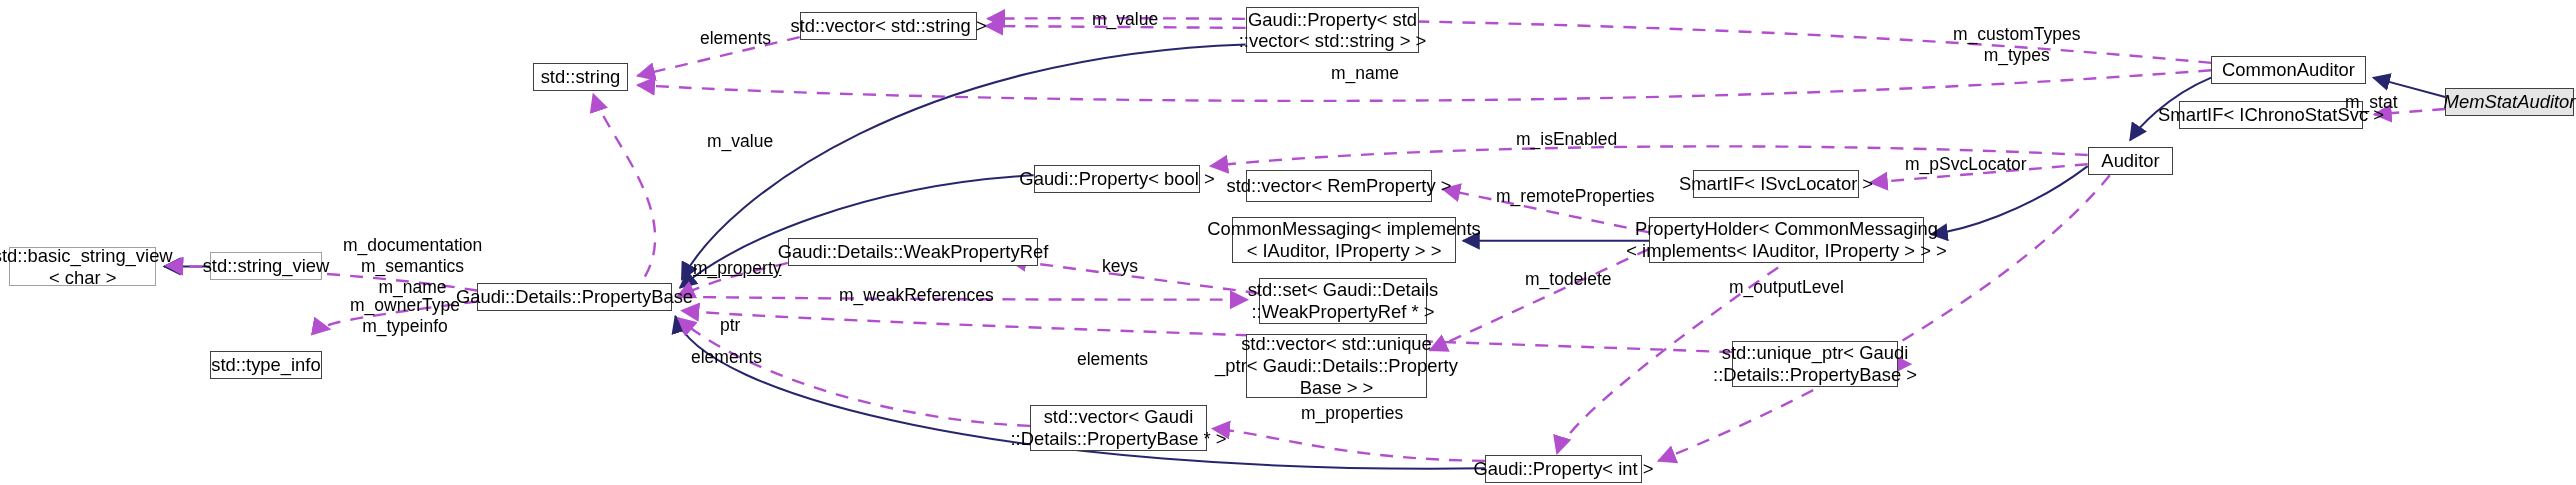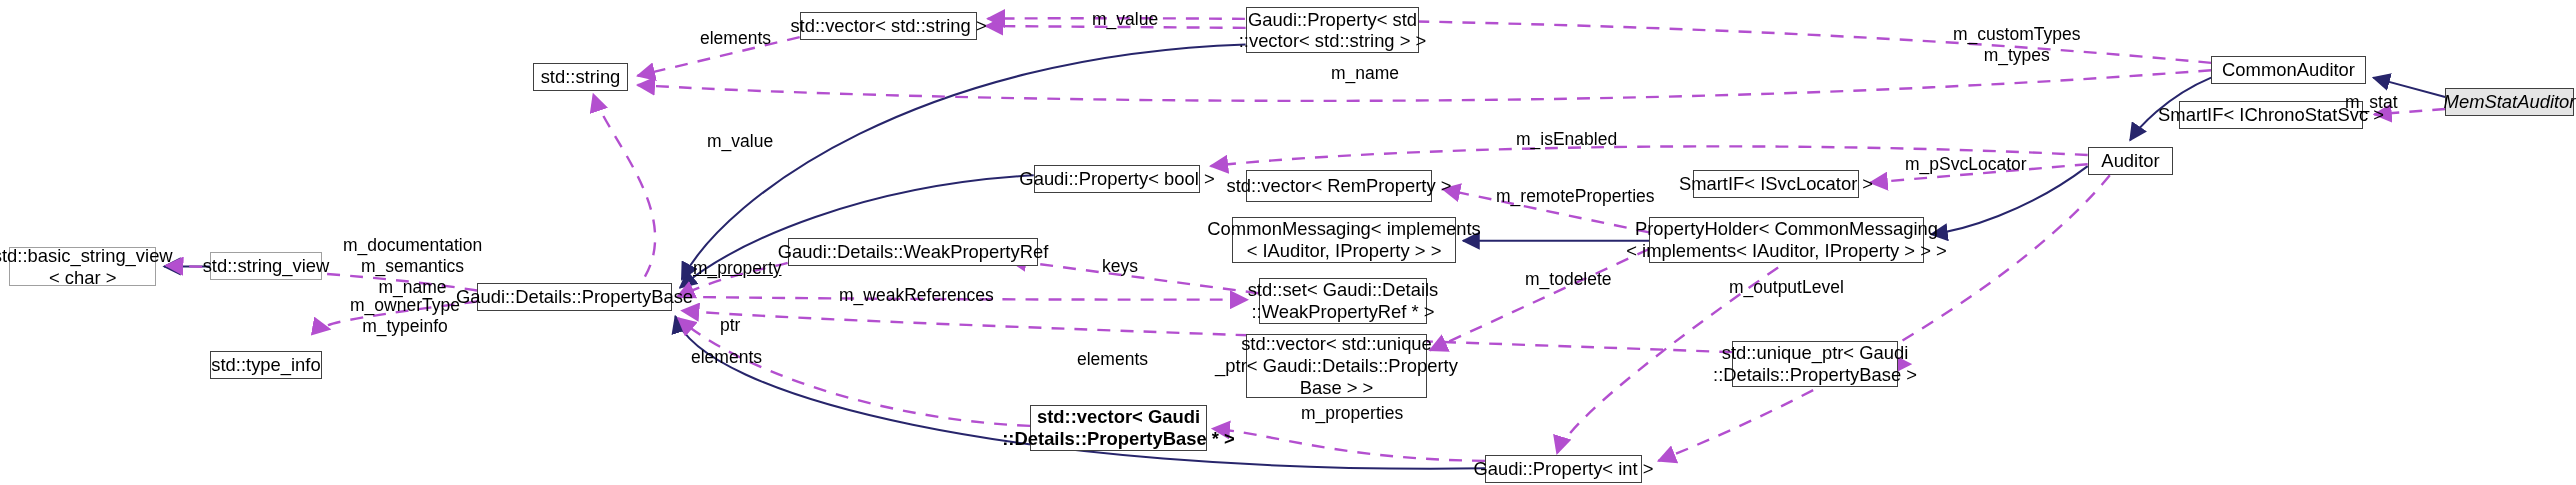--- a/index.html
+++ b/index.html
@@ -138,21 +138,21 @@
   <div class="node solid" style="left:1259px; top:278px; width:168px; height:46px;">std::set&lt; Gaudi::Details
 ::WeakPropertyRef * &gt;</div>
 
   <div class="node solid" style="left:1246px; top:334px; width:181px; height:64px;">std::vector&lt; std::unique
 _ptr&lt; Gaudi::Details::Property
 Base &gt; &gt;</div>
 
   <div class="node solid" style="left:1732px; top:341px; width:166px; height:46px;">std::unique_ptr&lt; Gaudi
 ::Details::PropertyBase &gt;</div>
 
-  <div class="node solid" style="left:1030px; top:405px; width:177px; height:46px;font-weight:bold;">std::vector&lt; Gaudi
+  <div class="node solid" style="left:1030px; top:405px; width:177px; height:46px;">std::vector&lt; Gaudi
 ::Details::PropertyBase * &gt;</div>
 
   <div class="node solid" style="left:1485px; top:455px; width:157px; height:28px;">Gaudi::Property&lt; int &gt;</div>
 
   <div class="node solid" style="left:1693px; top:170px; width:166px; height:28px;">SmartIF&lt; ISvcLocator &gt;</div>
 
   <div class="node solid" style="left:1649px; top:217px; width:275px; height:46px;">PropertyHolder&lt; CommonMessaging
 &lt; implements&lt; IAuditor, IProperty &gt; &gt; &gt;</div>
 
   <div class="node solid" style="left:2088px; top:147px; width:85px; height:28px;">Auditor</div>

